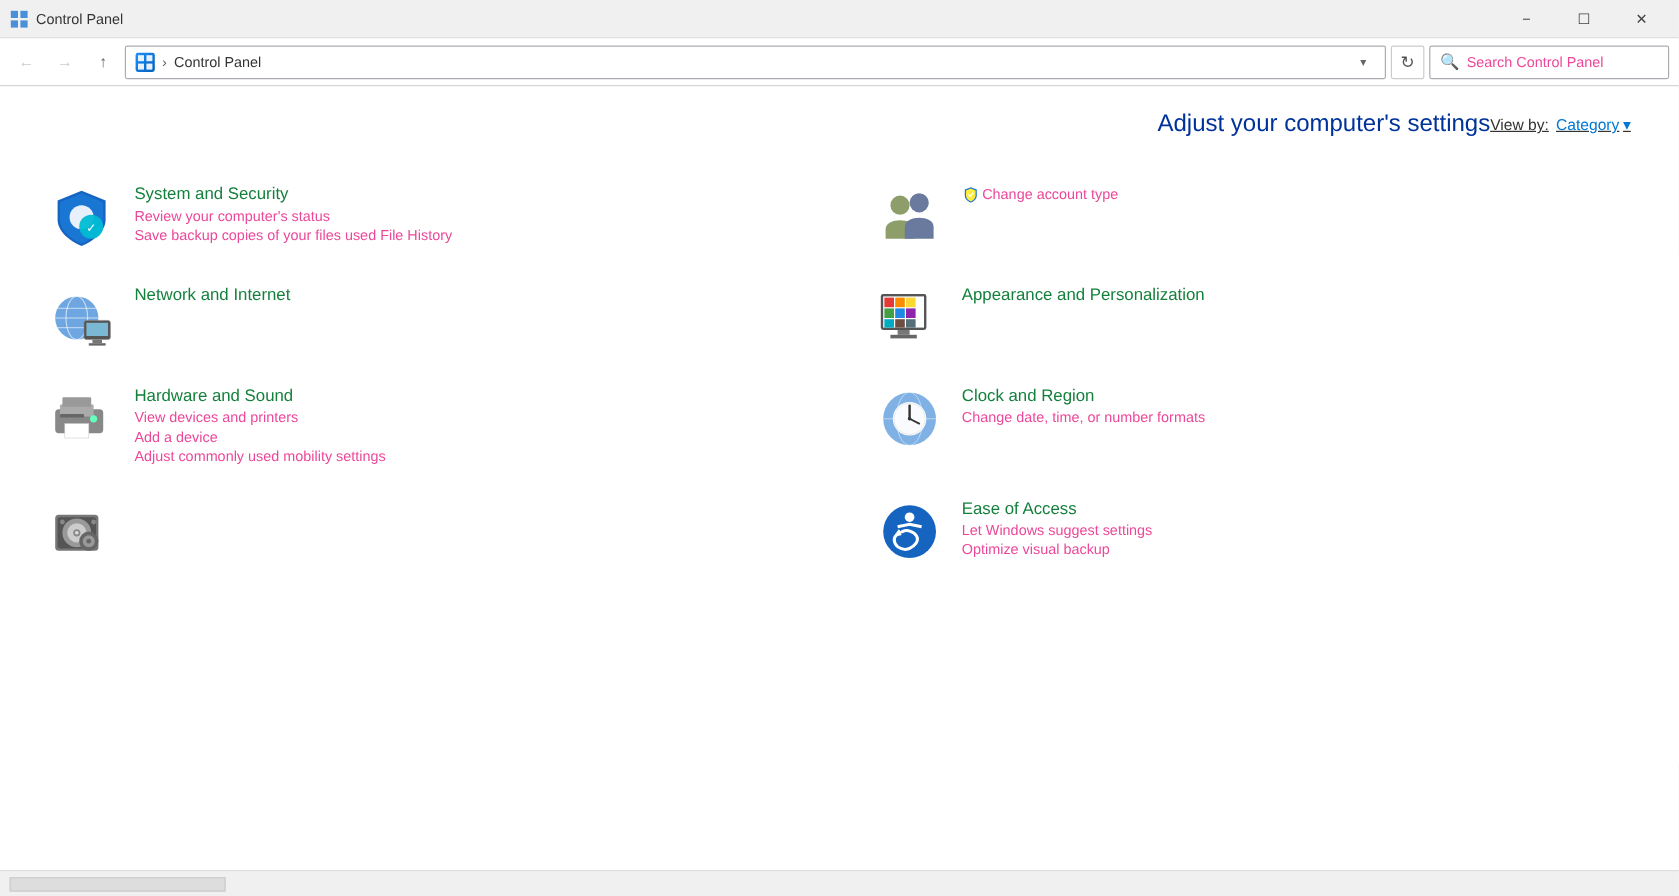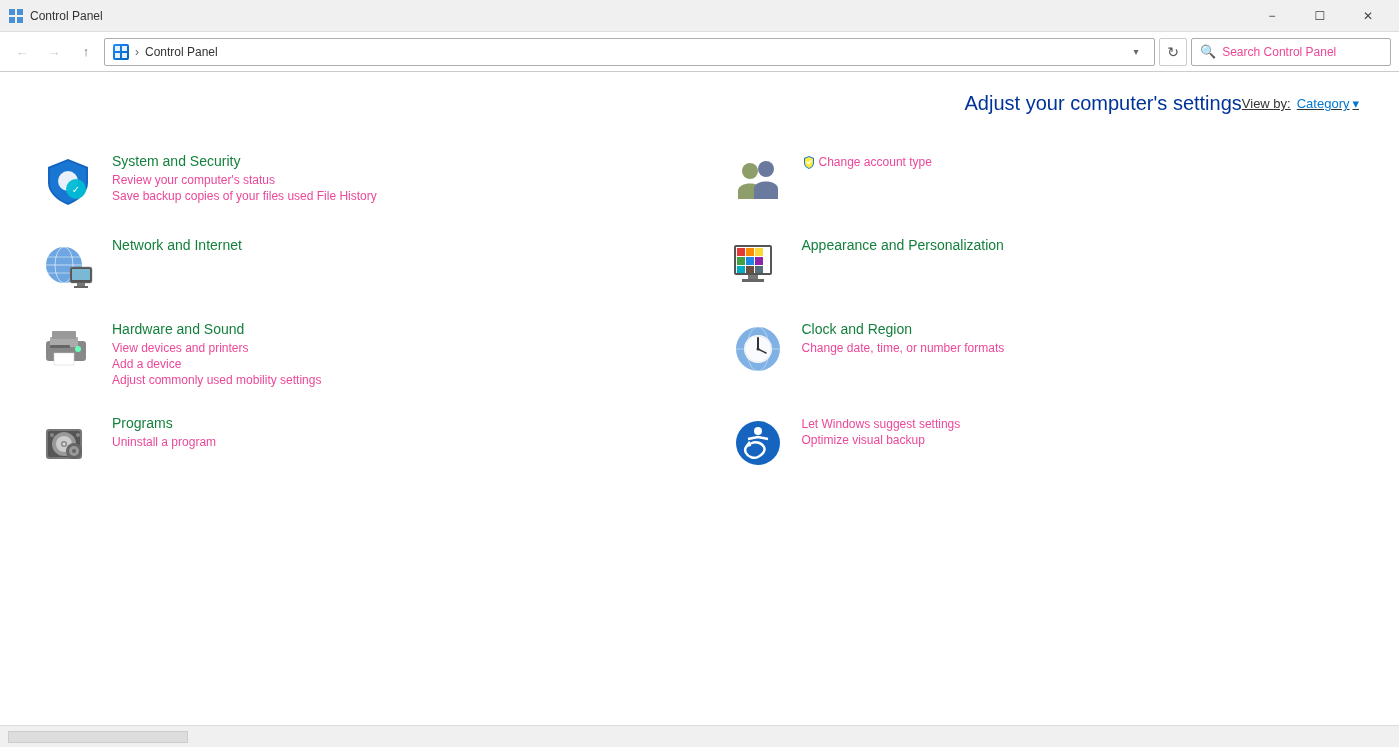--- a/index.html
+++ b/index.html
@@ -452,41 +452,38 @@
           <circle cx="12" cy="18" r="2" fill="#888"></circle>
           <circle cx="38" cy="18" r="2" fill="#888"></circle>
 
           <g transform="translate(34, 34)">
             <circle cx="0" cy="0" r="8" fill="#666"></circle>
             <circle cx="0" cy="0" r="5" fill="#999"></circle>
             <circle cx="0" cy="0" r="2" fill="#666"></circle>
           </g>
         </svg>
       </div>
-      <div class="category-text">
-        <span class="category-name">Programs</span>
-        <div class="category-link">Uninstall a program</div>
-      </div>
     </div>
 
     <div class="category-item">
       <div class="category-icon">
         <svg width="52" height="52" viewBox="0 0 52 52">
 
           <circle cx="26" cy="26" r="22" fill="#1565c0"></circle>
 
           <circle cx="26" cy="14" r="4" fill="white"></circle>
 
           <path d="M16 22 L26 20 L36 22" stroke="white" stroke-width="2.5" fill="none"></path>
 
           <path d="M18 28 C14 28 12 32 14 36 C16 40 22 42 26 40 C30 38 34 34 32 30 C30 26 24 24 20 26" stroke="white" stroke-width="2.5" fill="none" stroke-linecap="round"></path>
           <polygon points="17,24 20,27 14,28" fill="white"></polygon>
         </svg>
       </div>
       <div class="category-text">
+        <span class="category-name">Ease of Access</span>
         <div class="category-link">Let Windows suggest settings</div>
         <div class="category-link">Optimize visual backup</div>
       </div>
     </div>
 
   </div>
 </div>
 
 <div class="status-bar">
   <div style="width:180px; height:12px; background:#ddd; border:1px solid #ccc;"></div>

